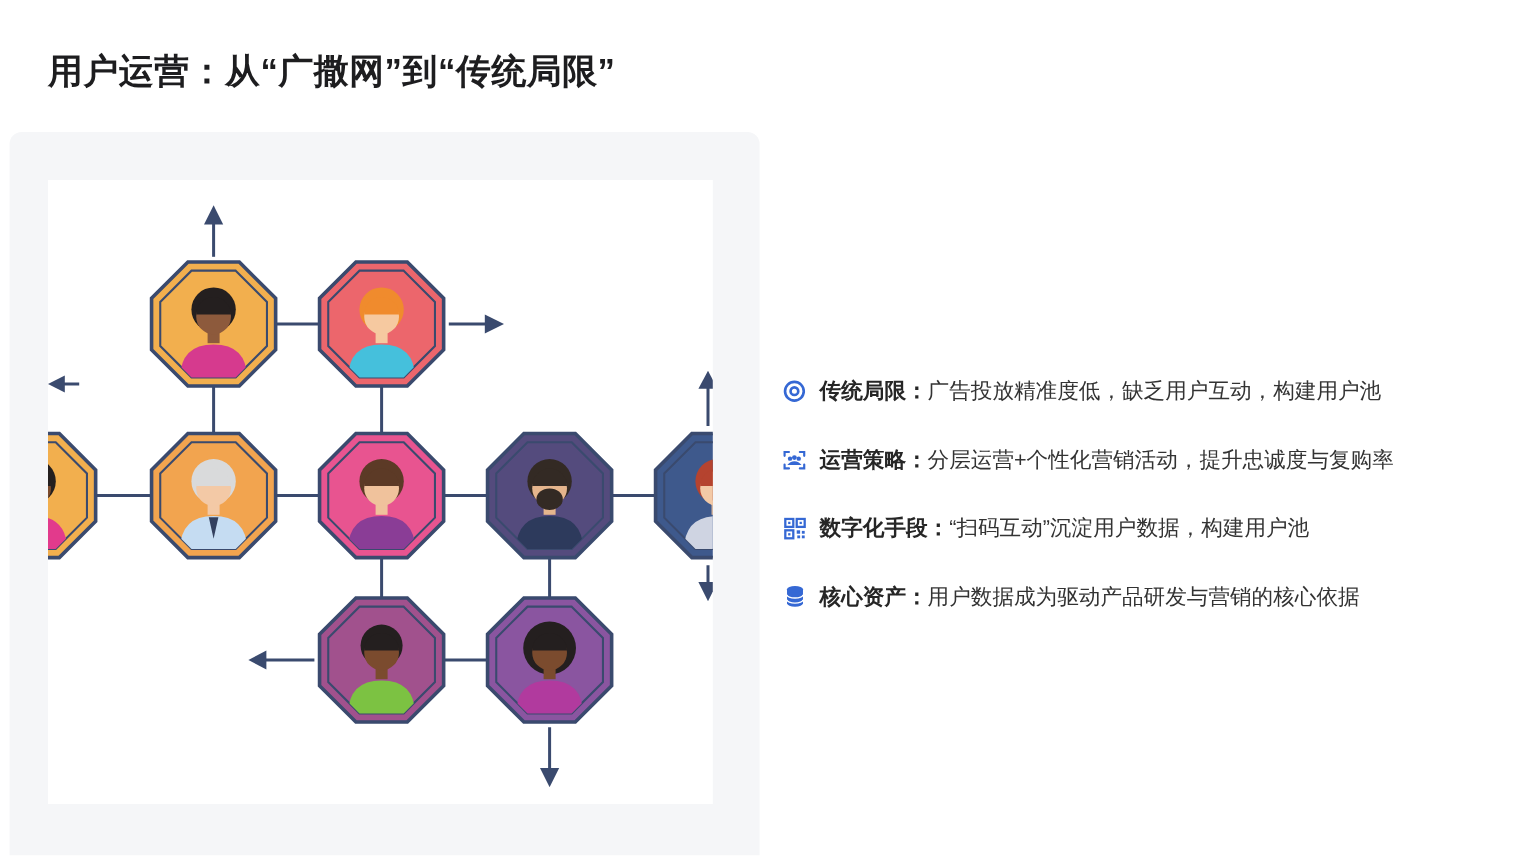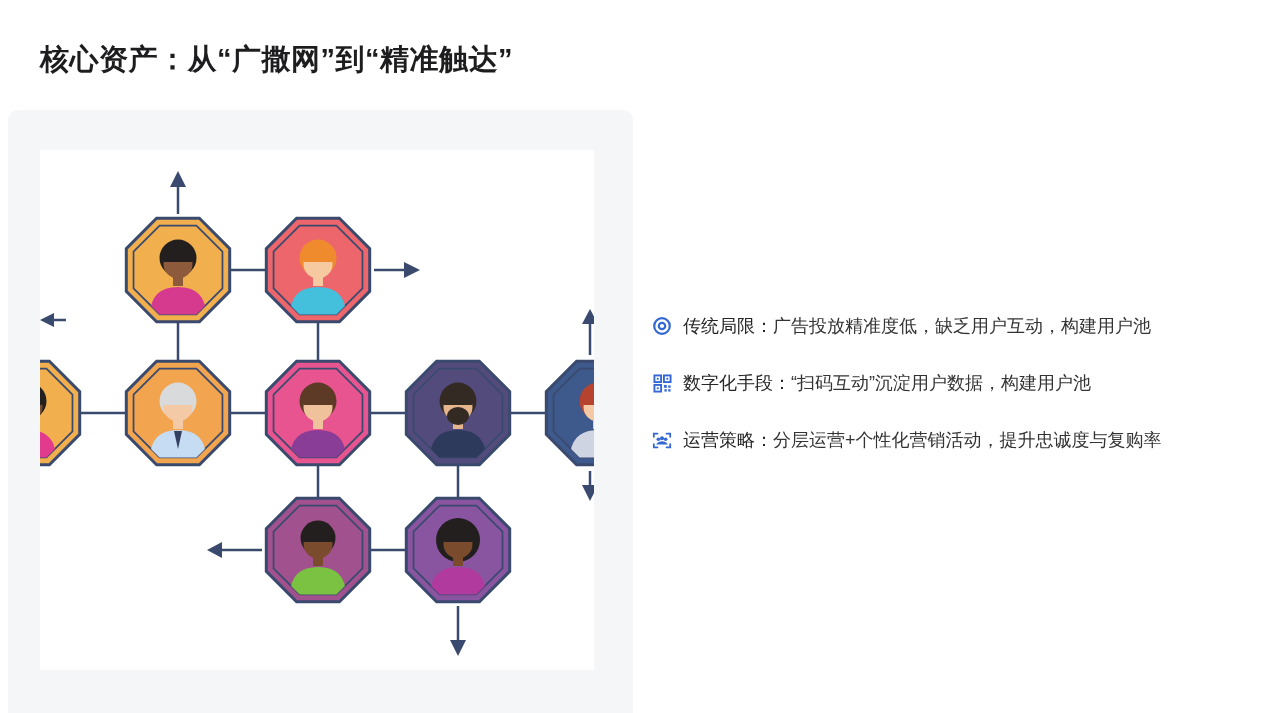--- a/index.html
+++ b/index.html
@@ -26,33 +26,33 @@
   }
   .bullets{
     position:absolute;left:652px;top:314px;width:600px;
     list-style:none;margin:0;padding:0;
   }
   .bullet{
     display:flex;align-items:flex-start;gap:11px;
     margin-bottom:33px;font-size:18px;line-height:24px;color:#333;
   }
   .bullet:last-child{margin-bottom:0;}
-  .bullet b{font-weight:400;color:#262626;}
+  .bullet b{font-weight:700;color:#262626;}
   .bicon{
     width:20px;height:20px;flex:none;display:inline-flex;
     align-items:center;justify-content:center;margin-top:2px;
   }
   .bicon svg{display:block;}
 </style>
 </head>
 <body>
 
 <div class="slide">
 
-  <h1 class="title">核心资产：从“广撒网”到“精准触达”</h1>
+  <h1 class="title">用户运营：从“广撒网”到“传统局限”</h1>
 
   <div class="panel">
     <div class="card">
       <svg width="554" height="520" viewBox="0 0 554 520" xmlns="http://www.w3.org/2000/svg">
         <defs>
           <polygon id="octo" points="21.4,-51.7 51.7,-21.4 51.7,21.4 21.4,51.7 -21.4,51.7 -51.7,21.4 -51.7,-21.4 -21.4,-51.7"></polygon>
           <clipPath id="oc">
               <polygon points="18.4,-44.5 44.5,-18.4 44.5,18.4 18.4,44.5 -18.4,44.5 -44.5,18.4 -44.5,-18.4 -18.4,-44.5"></polygon>
             </clipPath>
         </defs>
@@ -206,20 +206,40 @@
         <svg width="20" height="20" viewBox="0 0 20 20">
           <circle cx="10" cy="10" r="7.8" fill="none" stroke="#3568d4" stroke-width="2.2"></circle>
           <circle cx="10" cy="10" r="3.2" fill="none" stroke="#3568d4" stroke-width="2.2"></circle>
         </svg>
       </span>
       <span class="btext"><b>传统局限：</b><span>广告投放精准度低，缺乏用户互动，构建用户池</span></span>
     </li>
 
     <li class="bullet">
       <span class="bicon">
+        <svg width="21" height="21" viewBox="0 0 22 22">
+          <g fill="none" stroke="#3568d4" stroke-width="2" stroke-linecap="round">
+            <path d="M2,7 V3.5 H6"></path>
+            <path d="M16,3.5 H20 V7"></path>
+            <path d="M20,15 V18.5 H16"></path>
+            <path d="M6,18.5 H2 V15"></path>
+          </g>
+          <g fill="#3568d4">
+            <circle cx="7" cy="9.6" r="2"></circle>
+            <circle cx="15" cy="9.6" r="2"></circle>
+            <circle cx="11" cy="8.6" r="2.2"></circle>
+            <path d="M4.5,15.5 q2.5,-3.6 6.5,-3.6 q4,0 6.5,3.6 z"></path>
+          </g>
+        </svg>
+      </span>
+      <span class="btext"><b>运营策略：</b><span>分层运营+个性化营销活动，提升忠诚度与复购率</span></span>
+    </li>
+
+    <li class="bullet">
+      <span class="bicon">
         <svg width="19" height="19" viewBox="0 0 20 20">
           <g fill="none" stroke="#3568d4" stroke-width="2">
             <rect x="1.5" y="1.5" width="7" height="7"></rect>
             <rect x="1.5" y="11.5" width="7" height="7"></rect>
             <rect x="11.5" y="1.5" width="7" height="7"></rect>
           </g>
           <g fill="#3568d4">
             <rect x="4" y="4" width="2" height="2"></rect>
             <rect x="4" y="14" width="2" height="2"></rect>
             <rect x="14" y="4" width="2" height="2"></rect>
@@ -228,33 +248,24 @@
             <rect x="12" y="16" width="2.5" height="2.5"></rect>
             <rect x="16" y="16" width="2.5" height="2.5"></rect>
           </g>
         </svg>
       </span>
       <span class="btext"><b>数字化手段：</b><span>“扫码互动”沉淀用户数据，构建用户池</span></span>
     </li>
 
     <li class="bullet">
       <span class="bicon">
-        <svg width="21" height="21" viewBox="0 0 22 22">
-          <g fill="none" stroke="#3568d4" stroke-width="2" stroke-linecap="round">
-            <path d="M2,7 V3.5 H6"></path>
-            <path d="M16,3.5 H20 V7"></path>
-            <path d="M20,15 V18.5 H16"></path>
-            <path d="M6,18.5 H2 V15"></path>
-          </g>
-          <g fill="#3568d4">
-            <circle cx="7" cy="9.6" r="2"></circle>
-            <circle cx="15" cy="9.6" r="2"></circle>
-            <circle cx="11" cy="8.6" r="2.2"></circle>
-            <path d="M4.5,15.5 q2.5,-3.6 6.5,-3.6 q4,0 6.5,3.6 z"></path>
-          </g>
-        </svg>
-      </span>
-      <span class="btext"><b>运营策略：</b><span>分层运营+个性化营销活动，提升忠诚度与复购率</span></span>
-    </li>
-
+        <svg width="19" height="20" viewBox="0 0 20 21">
+          <path d="M3,4.2 v12.4 a7,2.9 0 0 0 14,0 V4.2 Z" fill="#3568d4"></path>
+          <ellipse cx="10" cy="4.2" rx="7" ry="2.9" fill="#3568d4"></ellipse>
+          <path d="M3,9 a7,2.9 0 0 0 14,0" fill="none" stroke="#ffffff" stroke-width="1.2"></path>
+          <path d="M3,13.5 a7,2.9 0 0 0 14,0" fill="none" stroke="#ffffff" stroke-width="1.2"></path>
+        </svg>
+      </span>
+      <span class="btext"><b>核心资产：</b><span>用户数据成为驱动产品研发与营销的核心依据</span></span>
+    </li>
   </ul>
 
 </div>
 
 </body></html>

